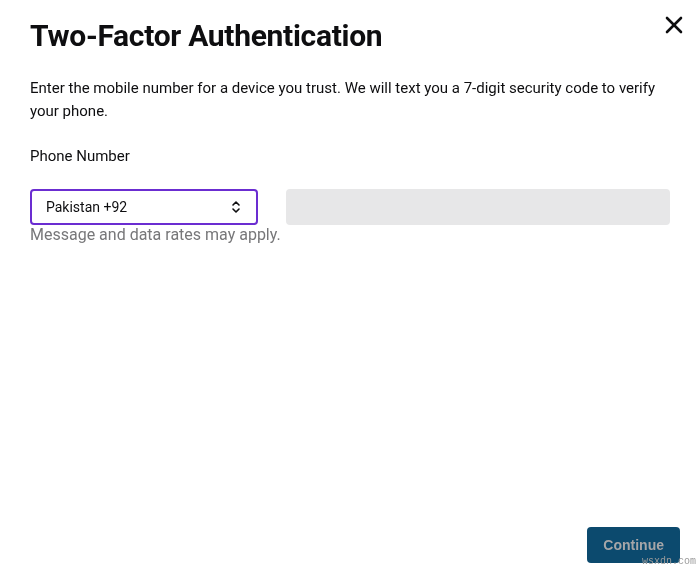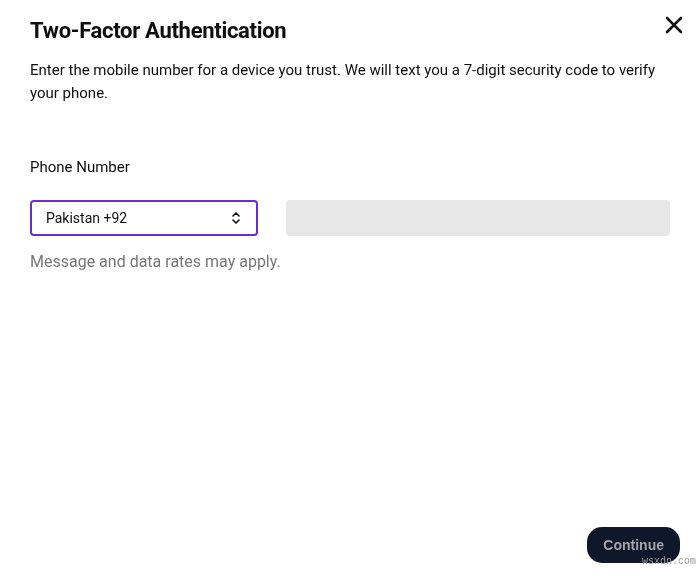--- a/index.html
+++ b/index.html
@@ -29,40 +29,39 @@
       border: none;
     }
     .close-btn svg {
       width: 20px;
       height: 20px;
     }
     .content {
       padding: 18px 30px 0 30px;
     }
     .title {
-      font-size: 22px;
+      font-size: 30px;
       font-weight: 700;
-      margin-bottom: 16px;
+      margin-bottom: 24px;
       letter-spacing: -0.3px;
     }
     .description {
       font-size: 15px;
       line-height: 1.55;
       color: #0e0e10;
-      margin-bottom: 52px;
+      margin-bottom: 23px;
     }
     .field-label {
       font-size: 15px;
       font-weight: 400;
       margin-bottom: 24px;
     }
     .field-row {
       display: flex;
       gap: 28px;
-      margin-bottom: 16px;
       border-radius: 15px;
     }
     .country-select {
       position: relative;
       width: 228px;
       height: 36px;
       border: 2px solid #6b2dd1;
       border-radius: 4px;
       display: flex;
       align-items: center;
@@ -113,24 +112,23 @@
       cursor: pointer;
       display: flex;
       align-items: center;
       justify-content: center;
     }
     .btn-back {
       background: #efeff1;
       color: #0e0e10;
     }
     .btn-continue {
-      background: #0f172a;
+      background: #0c4a6e;
       color: #a6a6a8;
       cursor: default;
-      border-radius: 15px;
     }
     .watermark {
       position: absolute;
       bottom: 16px;
       right: 4px;
       font-size: 10px;
       color: #9c9c9c;
       font-family: Liberation Mono, monospace;
     }
   </style>

